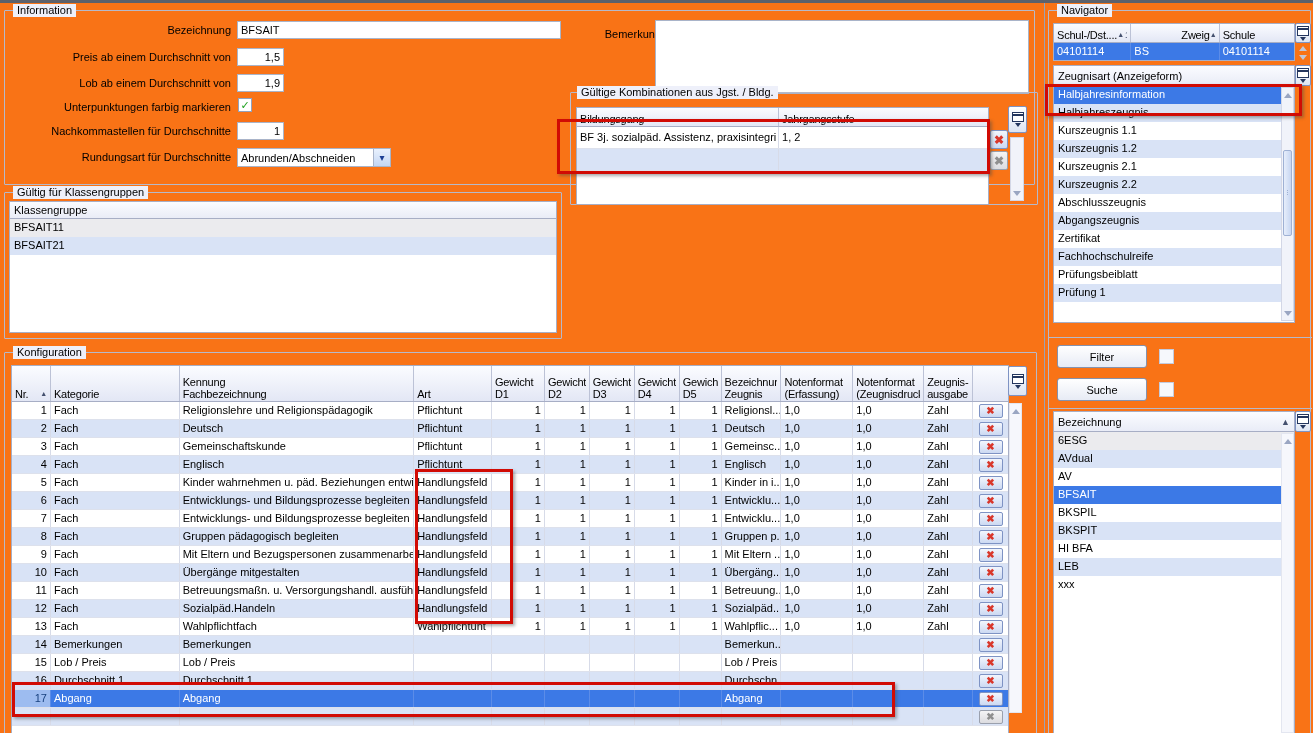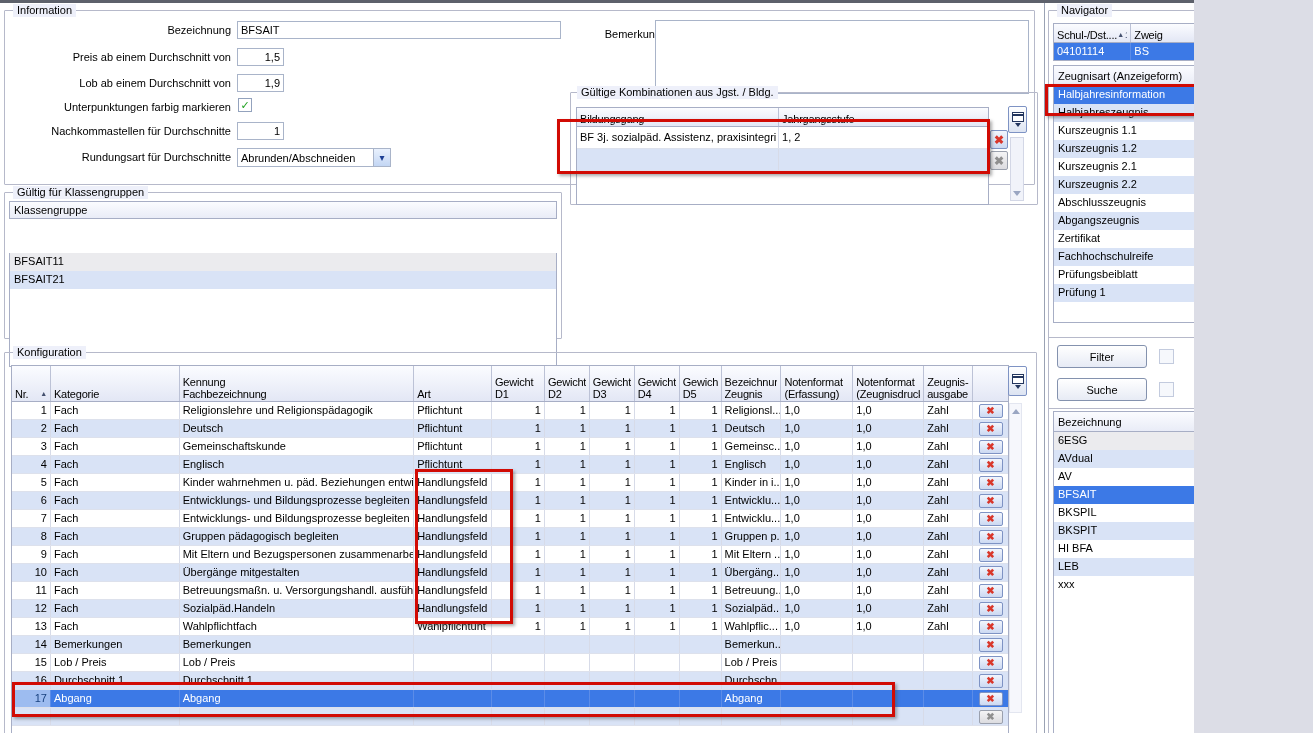--- a/index.html
+++ b/index.html
@@ -1,16 +1,16 @@
 <!DOCTYPE html>
 <html><head>
 <meta charset="utf-8">
 <style>
   html,body{margin:0;padding:0;background:#dcdde6;}
-  #screen{position:relative;width:1194px;height:733px;background:#ffffff;overflow:hidden;
+  #screen{position:relative;width:1313px;height:733px;background:#f97316;overflow:hidden;
           font-family:"Liberation Sans","DejaVu Sans",sans-serif;font-size:11px;color:#000;}
   .topbar{position:absolute;left:0;top:0;width:1313px;height:3px;background:#5d616b;}
   .vdiv{position:absolute;left:1044px;top:3px;width:1px;height:730px;background:#9aa2b4;}
 
   .group{position:absolute;border:1px solid #b6b9ca;border-radius:1px;box-sizing:border-box;}
   .glabel{position:absolute;top:-7px;left:8px;background:#eef0fa;padding:0 4px;line-height:13px;white-space:nowrap;}
 
   
   .rlabel{position:absolute;text-align:right;white-space:nowrap;line-height:14px;}
   .tb{position:absolute;border:1px solid #a9b4c9;background:#fff;font:inherit;padding:0 3px;height:18px;box-sizing:border-box;}
@@ -161,21 +161,21 @@
           <span class="tri-down"></span>
         </span>
     </div>
   </div>
 
   <div class="group" style="left:4px;top:192px;width:558px;height:147px;">
     <span class="glabel">Gültig für Klassengruppen</span>
     <div class="lheader" style="left:4px;top:8px;width:548px;height:18px;">
       <span>Klassengruppe</span>
     </div>
-    <div class="lbody" style="left:4px;top:26px;width:548px;height:114px;margin-top:34px;">
+    <div class="lbody" style="left:4px;top:26px;width:548px;height:114px;">
 
     <div class="lrow gray">BFSAIT11</div>
         <div class="lrow">BFSAIT21</div>
       </div>
   </div>
 
   <div class="group" style="left:4px;top:352px;width:1033px;height:383px;">
     <span class="glabel">Konfiguration</span>
 
     <div class="gheader" style="left:6px;top:12px;width:998px;height:37px;">
@@ -580,21 +580,21 @@
       <div class="hc w-n1">
         <span class="l" style="display:flex;align-items:center;">
             <span>Schul-/Dst....</span>
             <span class="sorter">
               <span class="sorticon">▲</span>
               <span>1</span>
             </span>
           </span>
       </div>
       <div class="hc w-n2">
-        <span class="l" style="display:flex;align-items:center;">
+        <span class="l" style="display:flex;align-items:center;margin-left:47px;">
             <span>Zweig</span>
             <span class="sorter">
               <span class="sorticon">▲</span>
               <span>2</span>
             </span>
           </span>
       </div>
       <div class="hc w-n3">
           <span class="l">Schule</span>
         </div>

